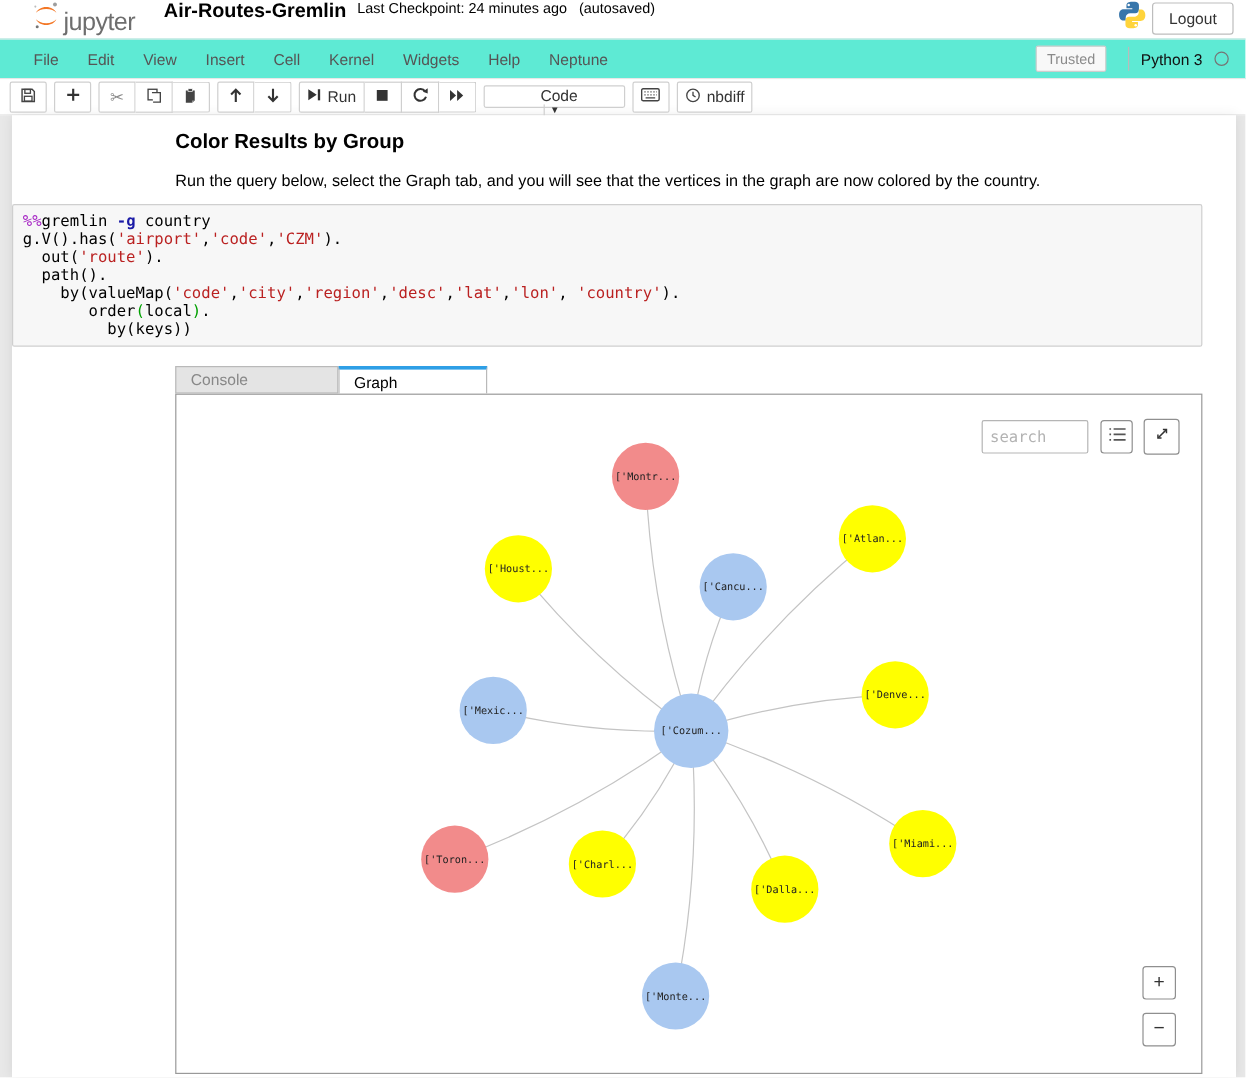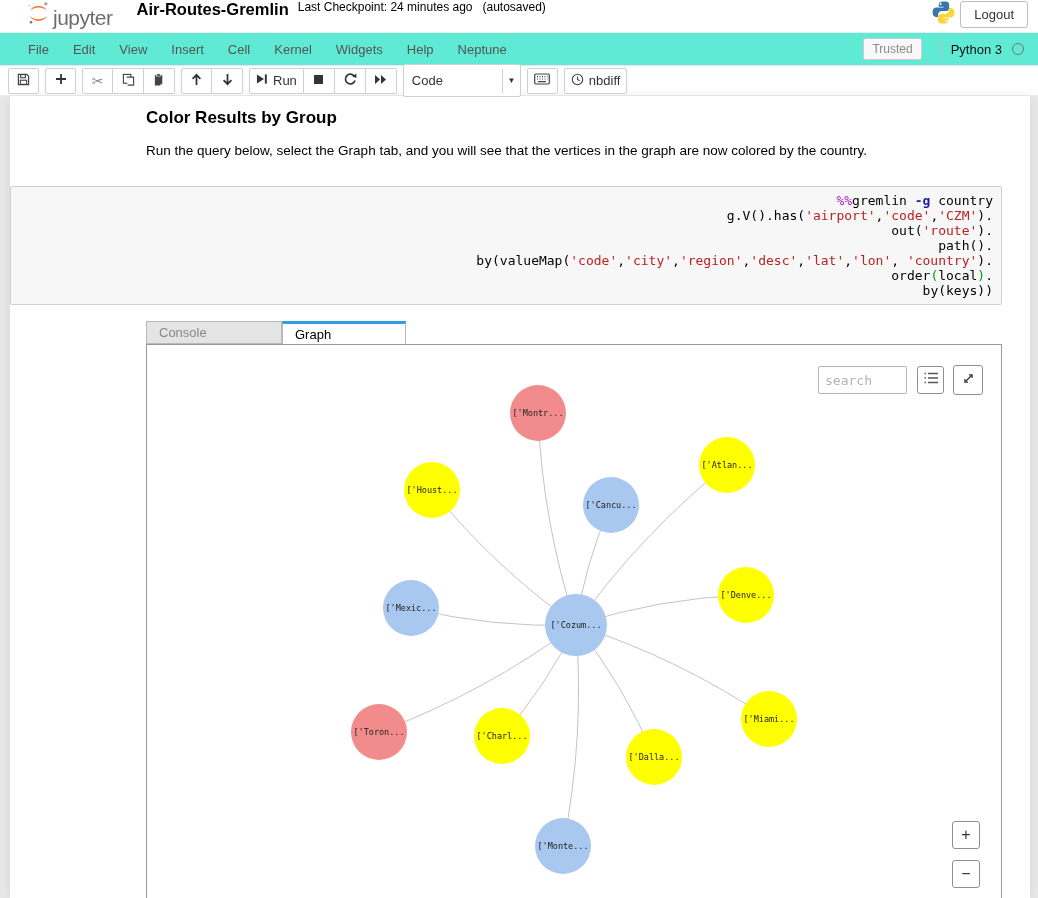--- a/index.html
+++ b/index.html
@@ -31,38 +31,38 @@
   .toolbar { height:30px; background:#fff; display:flex; align-items:center; gap:6px; padding:0 8px; border-bottom:1px solid #ededed; }
   .btn-group { display:flex; }
   .tbtn { min-width:31px; height:26px; background:#fff; border:1px solid #cfcfcf; display:flex; align-items:center;
           justify-content:center; gap:5px; font-size:13px; color:#333; cursor:pointer; padding:0 6px; }
   .btn-group .tbtn + .tbtn { border-left:none; }
   .btn-group .tbtn:first-child { border-radius:2px 0 0 2px; }
   .btn-group .tbtn:last-child { border-radius:0 2px 2px 0; }
   .btn-group .tbtn:only-child { border-radius:2px; }
   .glyph { font-size:14px; line-height:1; color:#444; }
   .glyph.dim { color:#8a8a8a; }
-  .cell-type-select { width:118px; height:33px; border:1px solid #cfcfcf; border-radius:2px; background:#fff;
-                      display:flex; align-items:center; font-size:13px; color:#333; cursor:pointer; }
+  .cell-type-select { width:118px; height:19px; border:1px solid #cfcfcf; border-radius:2px; background:#fff;
+                      display:flex; align-items:center; font-size:13px; color:#333; cursor:pointer;flex-direction:column; }
   .cell-type-select .val { flex:1; padding-left:8px; }
   .cell-type-select .caret-box { width:18px; height:24px; border-left:1px solid #cfcfcf; display:flex;
                                  align-items:center; justify-content:center; font-size:8px; color:#333; }
 
   
   .page-bg { height:802px; background:#e8e8e8; padding:0 8px 0 10px; }
   .nb-container { background:#fff; height:100%; padding-top:6px; box-shadow:0 0 10px rgba(0,0,0,.08); }
   .cell { display:flex; padding-right:28px; }
   .prompt-col { width:136px; flex:none; display:flex; justify-content:flex-end; align-items:flex-start;
                 gap:6px; padding:6px 6px 0 0; }
   .prompt { font-family:"DejaVu Sans Mono", monospace; font-size:13px; color:#303f9f; white-space:pre; }
   .cell-content { flex:1; min-width:0; }
   .md-heading { font-size:17px; font-weight:bold; color:#000; margin:6px 0 0 0; }
   .md-para { font-size:13.5px; color:#000; margin:15px 0 0 0; }
 
-  .code-input { margin-top:28px; background:#f7f7f7; border:1px solid #cfcfcf; border-radius:2px; padding:6px 8px;text-align:right; }
+  .code-input { margin-top:12px; background:#f7f7f7; border:1px solid #cfcfcf; border-radius:2px; padding:6px 8px; }
   .code-pre { margin:0; font-family:"DejaVu Sans Mono", monospace; font-size:13px; line-height:15px; white-space:pre; color:#000; }
   .cm-m { color:#a626c4; }                 
   .cm-k { color:#1a1aa6; font-weight:bold;}
   .cm-s { color:#ba2121; }                 
   .cm-g { color:#00a000; }                 
 
   
   .output-cell { margin-top:16px; }
   .tabbar { display:flex; height:23px; }
   .tab { font-size:13px; display:flex; align-items:center; padding:0 12px; cursor:pointer; }

